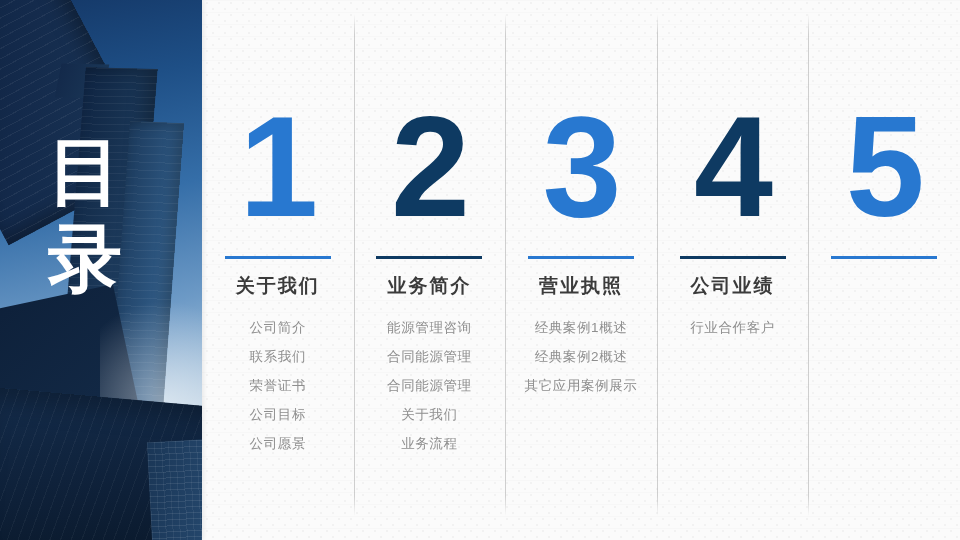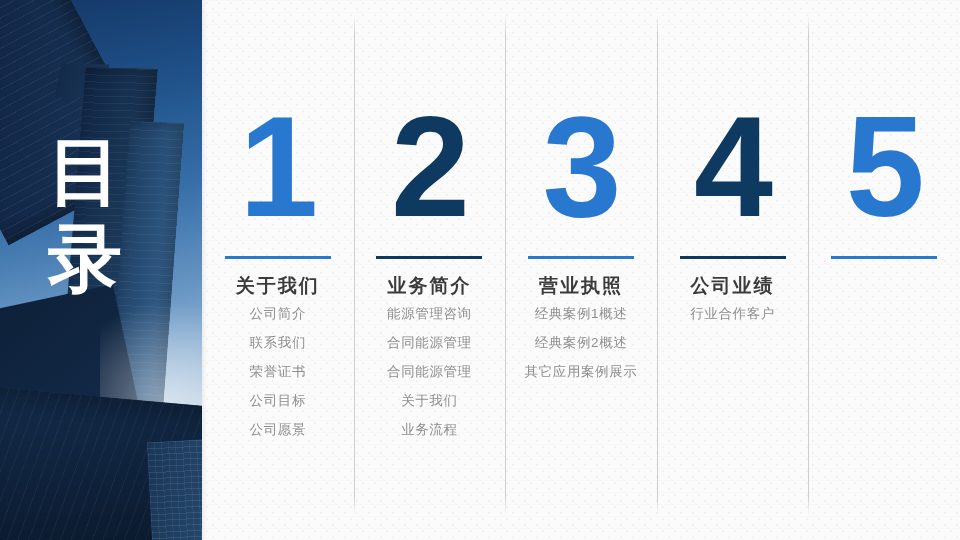--- a/index.html
+++ b/index.html
@@ -219,20 +219,21 @@
   }
   .col-title {
     margin-top: 14px;
     font-size: 19px;
     font-weight: 700;
     color: #3b3b3b;
     letter-spacing: 2px;
     white-space: nowrap;
   }
   .items {
+    margin-top: 14px;
     display: flex;
     flex-direction: column;
     align-items: center;
   }
   .item {
     font-size: 13.5px;
     color: #8e8e8e;
     line-height: 29px;
     letter-spacing: 0.6px;
     white-space: nowrap;

